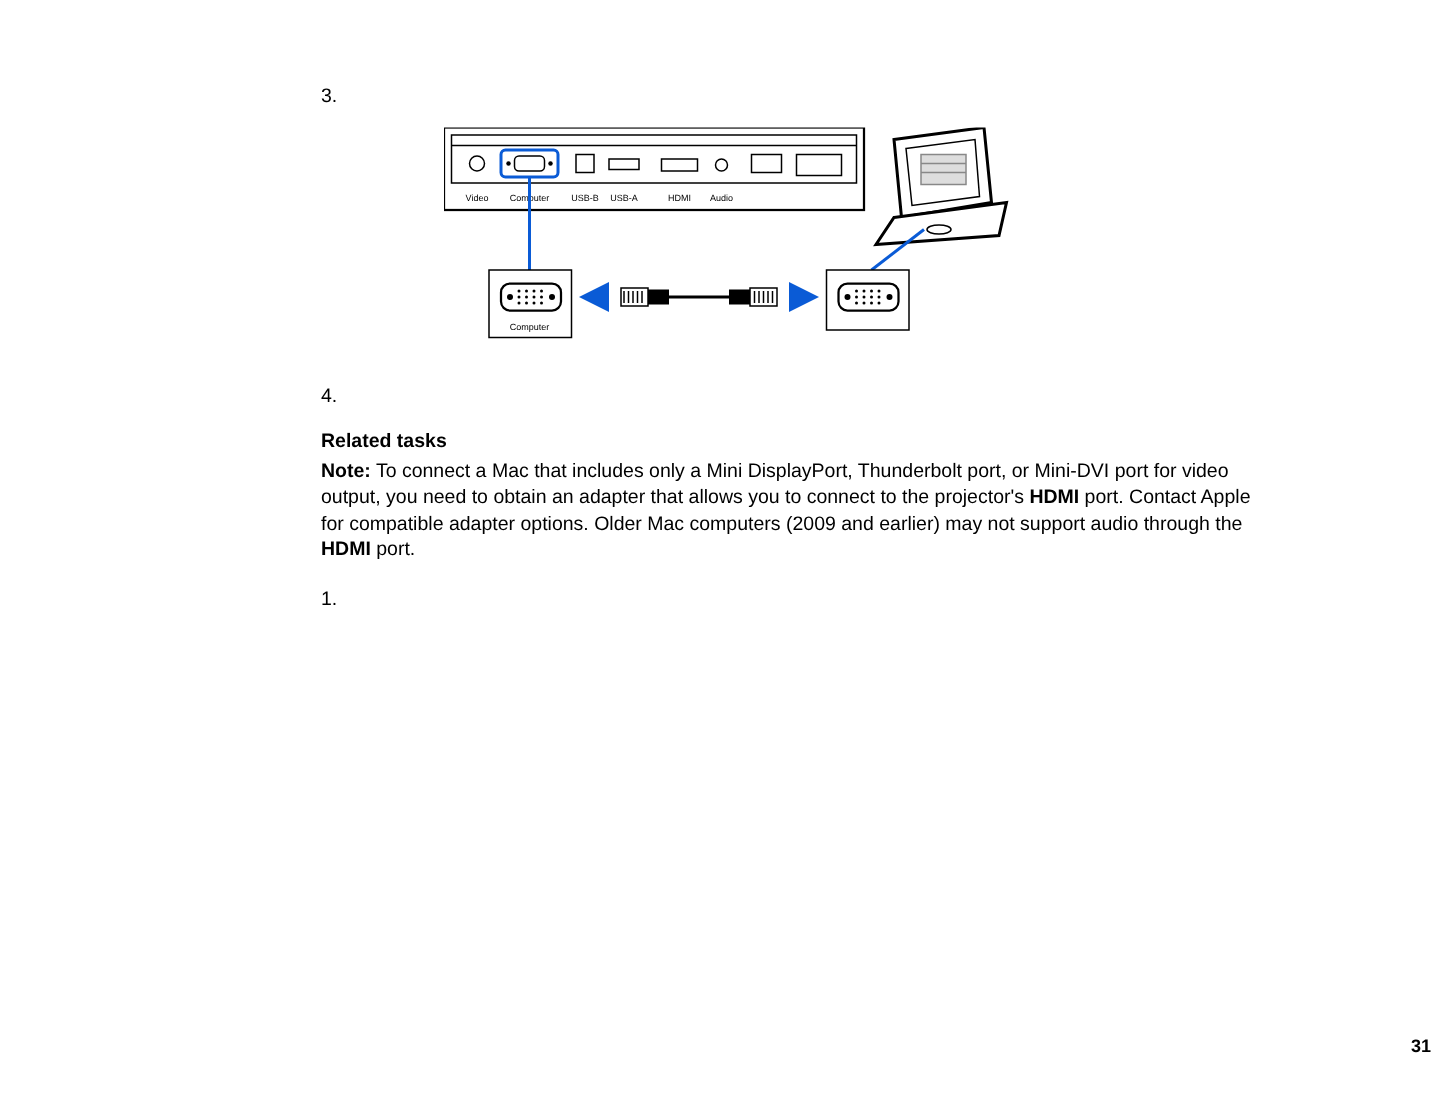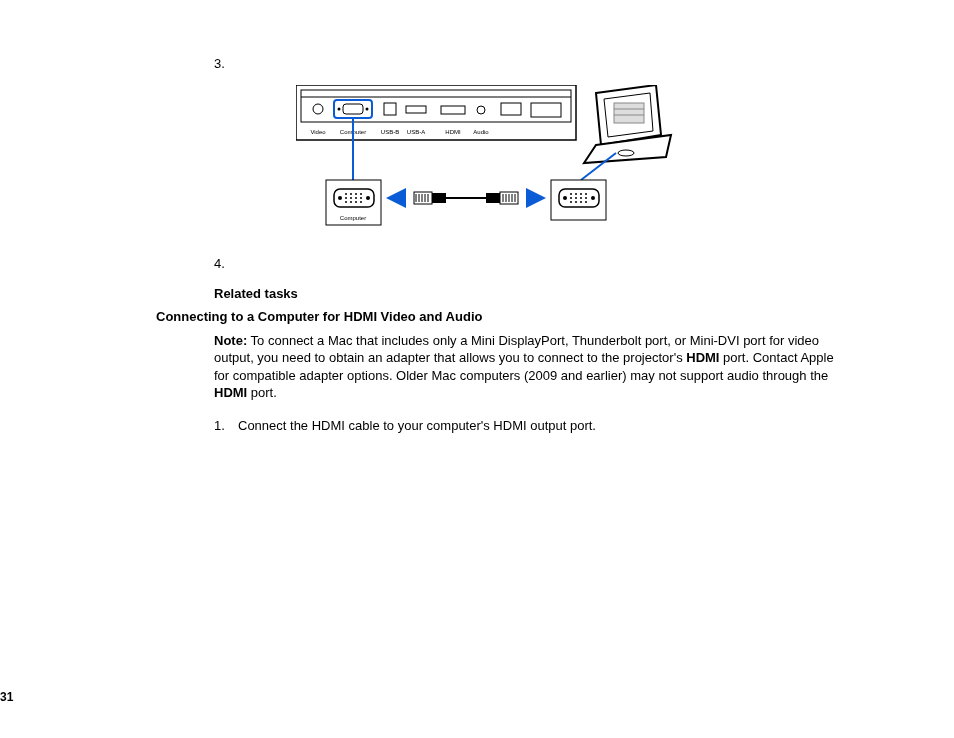--- a/index.html
+++ b/index.html
@@ -39,21 +39,21 @@
   .link { color: #1a4fd8; text-decoration: none; cursor: pointer; }
   .bold { font-weight: bold; }
   .para { margin: 0 0 10px 0; line-height: 1.35; }
   .para-block { margin: 0 0 16px 0; line-height: 1.35; }
   .heading { font-weight: bold; margin: 6px 0 8px 0; }
   .pagenum {
     position: absolute;
     bottom: 34px;
     left: 0;
     width: 100%;
-    text-align: left;
+    text-align: right;
     font-weight: bold;
     font-size: 12px;
   }
 </style>
 </head>
 <body>
 
 <div class="page">
 
   <div class="indent">
@@ -170,31 +170,29 @@
     <ol class="step">
       <li>
         <span class="num">4.</span>
       </li>
     </ol>
 
 
     <p class="para bold" style="margin-bottom:2px;">Related tasks</p>
   </div>
 
-  <div class="heading">Connecting to a Computer for HDMI Video and Audio</div>
 
   <div class="indent">
 
     <p class="para-block">
       <span class="bold">Note:</span><span> To connect a Mac that includes only a Mini DisplayPort, Thunderbolt port, or Mini-DVI port for video output, you need to obtain an adapter that allows you to connect to the projector's </span><span class="bold">HDMI</span><span> port. Contact Apple for compatible adapter options. Older Mac computers (2009 and earlier) may not support audio through the </span><span class="bold">HDMI</span><span> port.</span>
     </p>
 
     <ol class="step">
       <li>
         <span class="num">1.</span>
-        <span>Connect the HDMI cable to your computer's HDMI output port.</span>
       </li>
     </ol>
   </div>
 
 </div>
 
 <div class="pagenum">31</div>
 
 </body></html>

